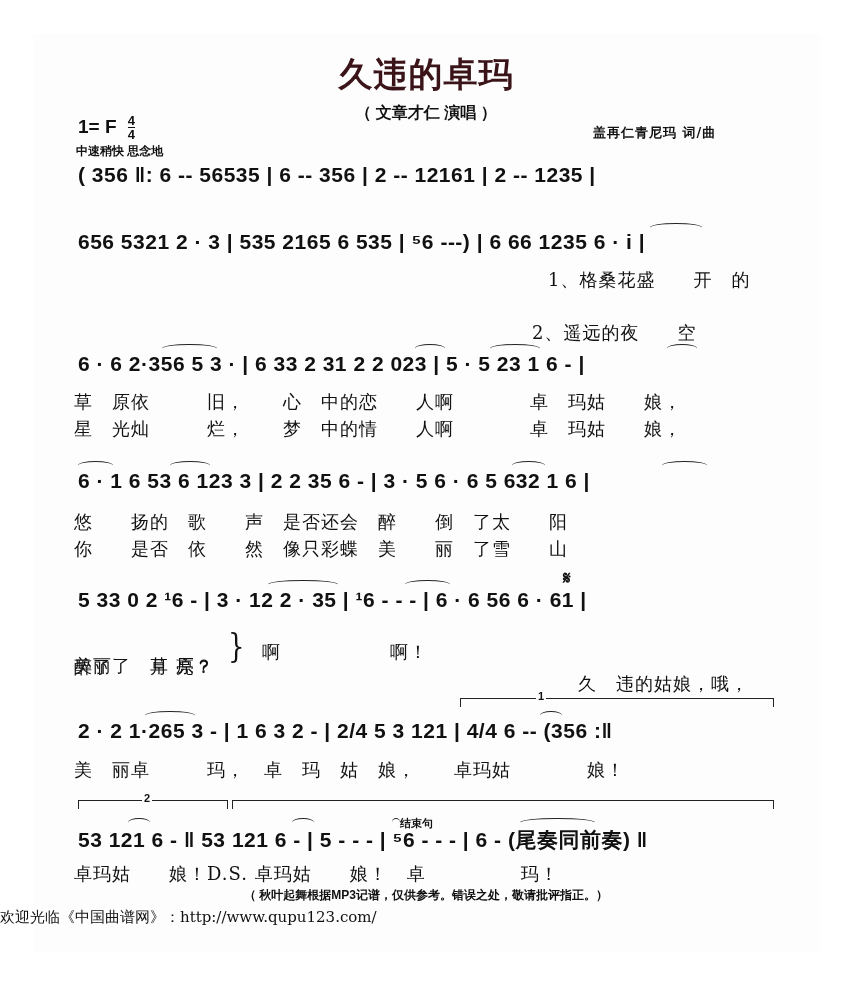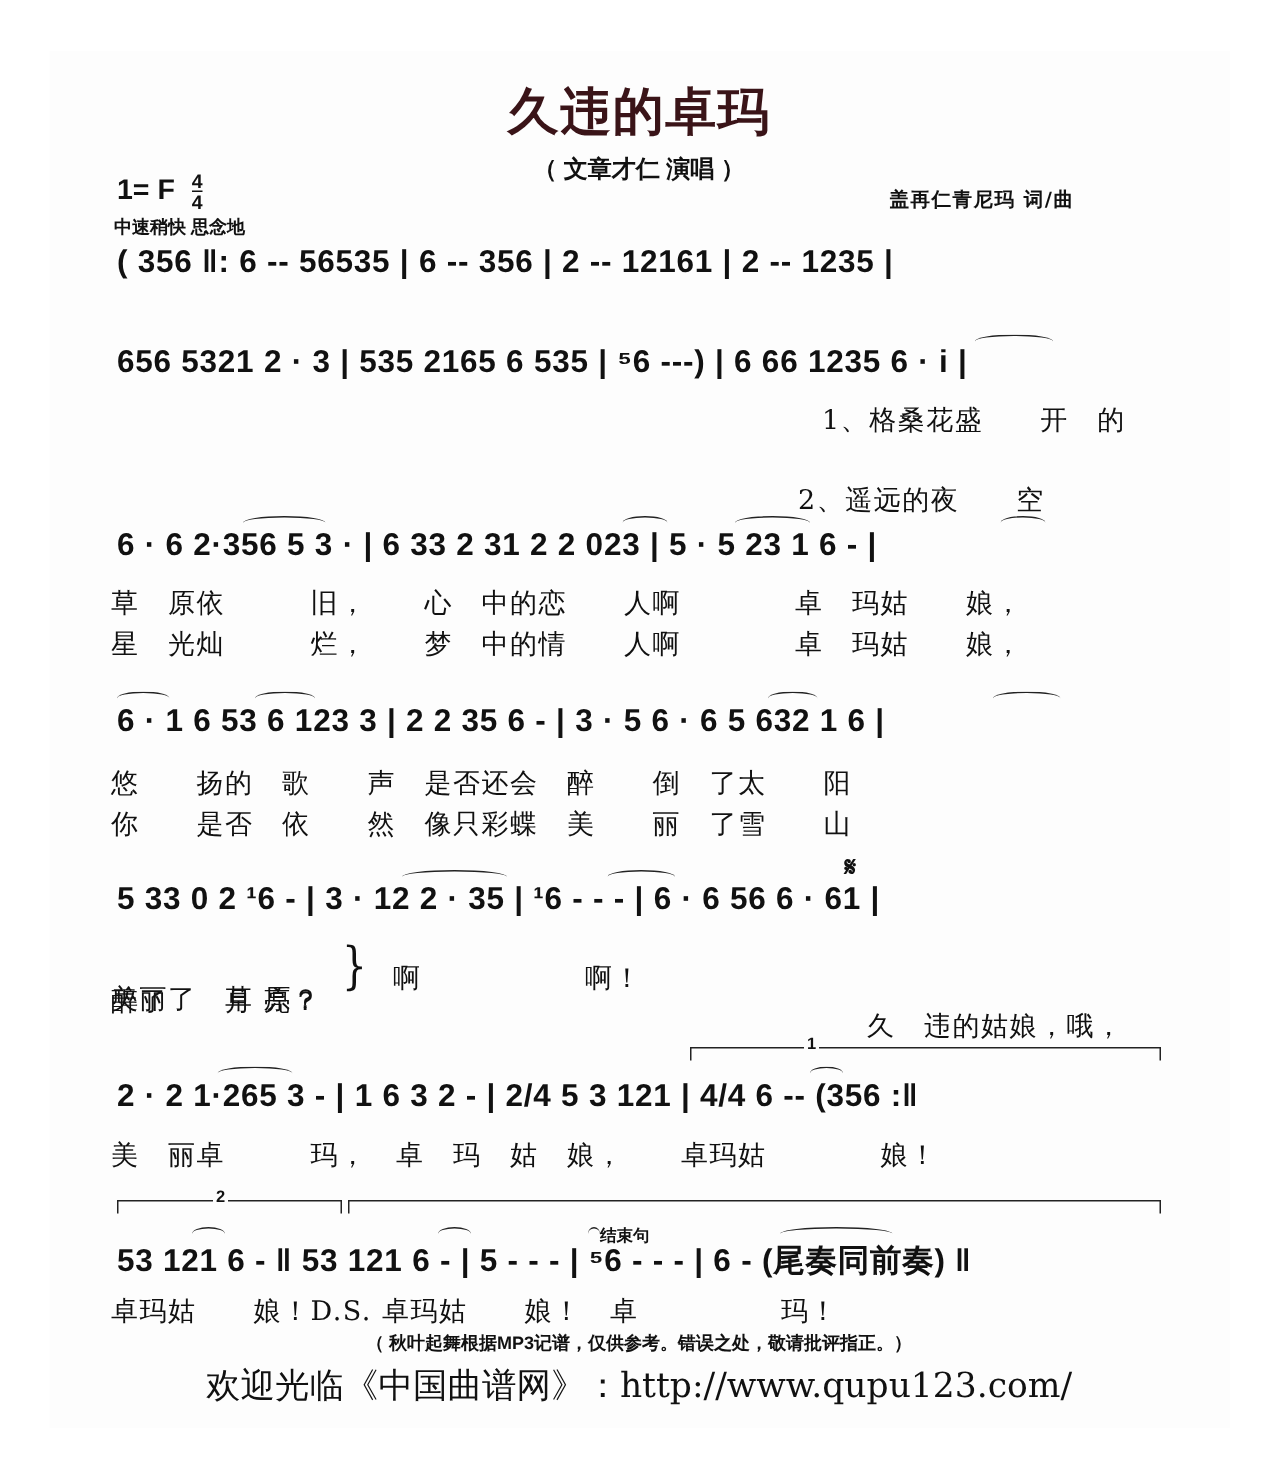--- a/index.html
+++ b/index.html
@@ -13,21 +13,21 @@
   .frac { display:inline-block; vertical-align:middle; text-align:center; font-size:13px; line-height:13px; margin-left:6px; }
   .frac span { display:block; }
   .tempo { left:76px; top:143px; font-size:12px; font-weight:bold; }
   .author { left:593px; top:124px; font-size:13px; font-weight:bold; letter-spacing:1px; font-family:"DejaVu Serif",serif; }
 
   .notes { font-size:21px; font-weight:bold; font-family:"Liberation Sans",sans-serif; letter-spacing:0.5px; }
   .lyr { font-size:18px; font-family:"DejaVu Serif","Liberation Serif",serif; letter-spacing:1px; }
   .bracket { position:absolute; border-top:1px solid #222; border-left:1px solid #222; border-right:1px solid #222; height:8px; }
   .blabel { position:absolute; font-size:11px; font-weight:bold; background:#fdfdfd; padding:0 2px; }
   .footer1 { left:0; width:852px; top:887px; text-align:center; font-size:12px; font-weight:bold; }
-  .footer2 { left:0; width:852px; top:908px; text-align:center; font-size:23px; font-family:"DejaVu Serif","Liberation Serif",serif; }
+  .footer2 { left:0; width:852px; top:908px; font-size:15px; font-family:"DejaVu Serif","Liberation Serif",serif; }
   .slur { position:absolute; border-top:1.5px solid #222; border-radius:50% 50% 0 0; height:8px; }
 </style>
 </head>
 <body>
 
 <div class="panel"></div>
 
 <div class="abs title">久违的卓玛</div>
 <div class="abs singer">（ 文章才仁 演唱 ）</div>
 

